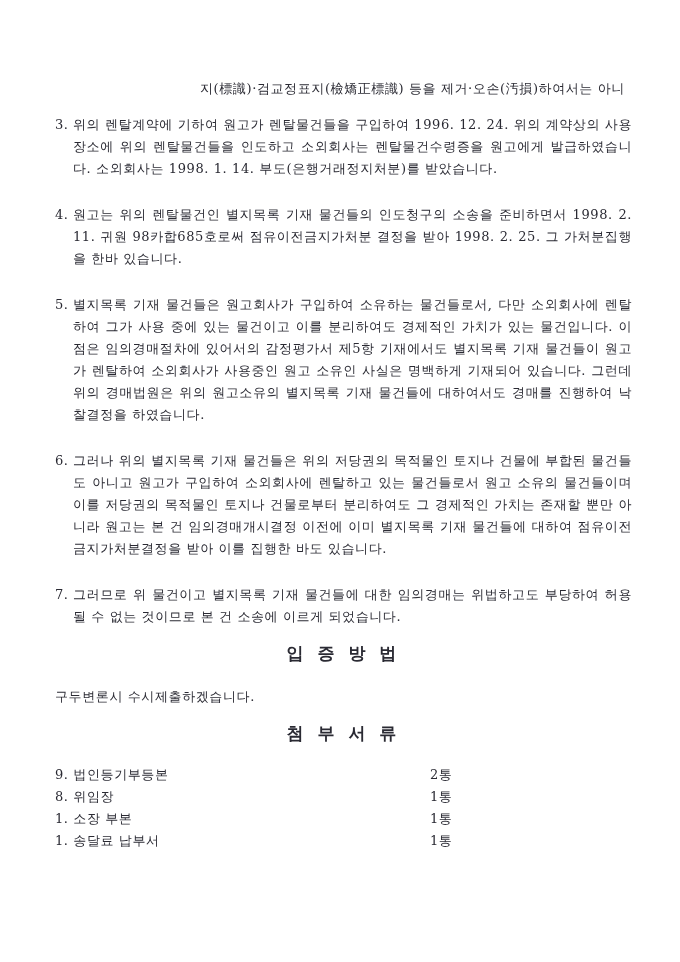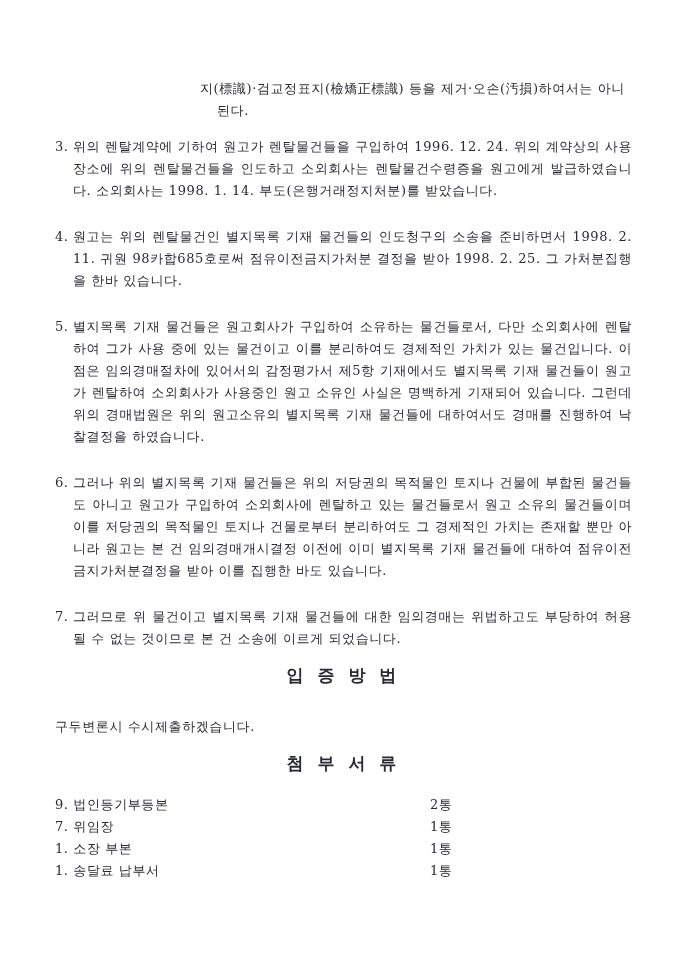--- a/index.html
+++ b/index.html
@@ -47,21 +47,21 @@
     top: 0;
   }
   .section-title {
     margin-top: 14px;
     text-align: center;
     font-weight: bold;
     font-size: 17px;
     letter-spacing: 4px;
   }
   .section-body {
-    margin-top: 30px;
+    margin-top: 22px;
   }
   .attach-list {
     margin-top: 20px;
   }
   .attach-row {
     display: flex;
     line-height: 22px;
   }
   .attach-label {
     width: 375px;
@@ -70,21 +70,20 @@
     width: 60px;
   }
 </style>
 </head>
 <body>
 
 <div class="page">
 
   <div class="continuation">
     <div class="cont-line1">지(標識)·검교정표지(檢矯正標識) 등을 제거·오손(汚損)하여서는 아니</div>
-    <div class="cont-line2">된다.</div>
   </div>
 
   <div class="para">
     <span class="num">3.</span>
     <span>위의 렌탈계약에 기하여 원고가 렌탈물건들을 구입하여 1996. 12. 24. 위의 계약상의 사용장소에 위의 렌탈물건들을 인도하고 소외회사는 렌탈물건수령증을 원고에게 발급하였습니다. 소외회사는 1998. 1. 14. 부도(은행거래정지처분)를 받았습니다.</span>
   </div>
 
   <div class="para gap">
     <span class="num">4.</span>
     <span>원고는 위의 렌탈물건인 별지목록 기재 물건들의 인도청구의 소송을 준비하면서 1998. 2. 11. 귀원 98카합685호로써 점유이전금지가처분 결정을 받아 1998. 2. 25. 그 가처분집행을 한바 있습니다.</span>
@@ -110,21 +109,21 @@
   <div class="section-body">구두변론시 수시제출하겠습니다.</div>
 
   <div class="section-title">첨 부 서 류</div>
 
   <div class="attach-list">
     <div class="attach-row">
       <span class="attach-label">9. 법인등기부등본</span>
       <span class="attach-count">2통</span>
     </div>
     <div class="attach-row">
-      <span class="attach-label">7. 위임장</span>
+      <span class="attach-label">8. 위임장</span>
       <span class="attach-count">1통</span>
     </div>
     <div class="attach-row">
       <span class="attach-label">1. 소장 부본</span>
       <span class="attach-count">1통</span>
     </div>
     <div class="attach-row">
       <span class="attach-label">1. 송달료 납부서</span>
       <span class="attach-count">1통</span>
     </div>

